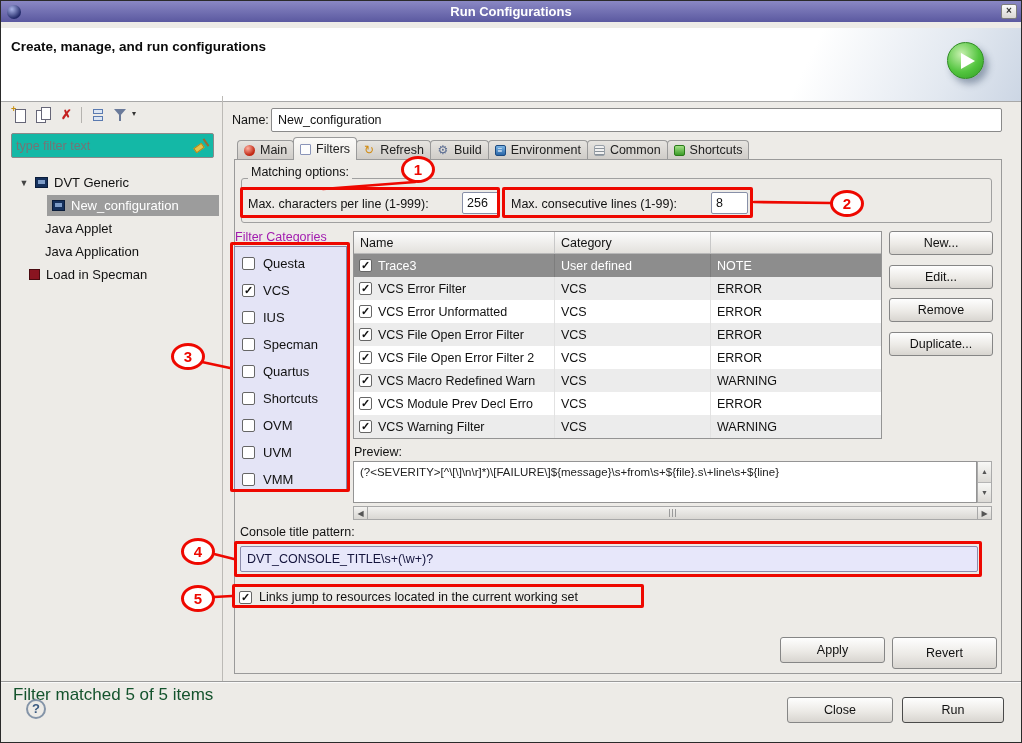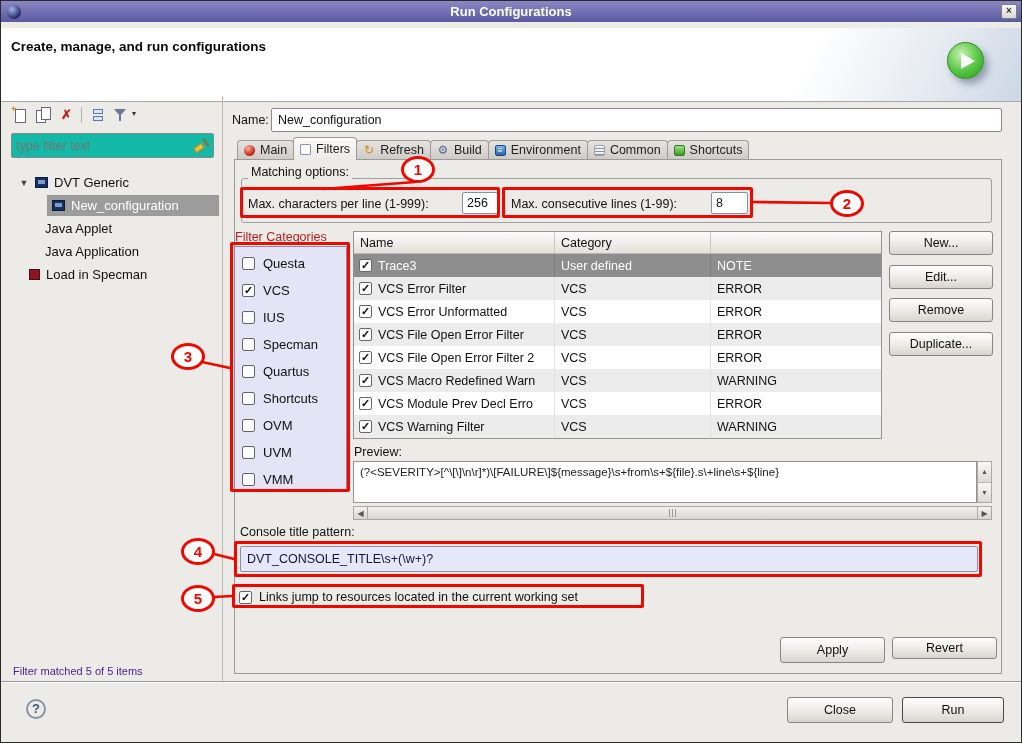--- a/index.html
+++ b/index.html
@@ -48,21 +48,21 @@
 .tree{position:absolute;left:8px;top:170px;width:210px;font-size:13px;color:#111}
 .trow{height:23px;display:flex;align-items:center;gap:6px}
 .trow .exp{font-size:9px;color:#444;width:10px;text-align:center}
 .t0{padding-left:10px}
 .t1{margin:1px 0 1px 38px;width:172px;background:#9c9c9c;color:#fff;height:21px;padding-left:5px}
 .t2,.t3{padding-left:36px}
 .t4{padding-left:20px}
 .icon-screen{width:13px;height:11px;background:#15305c;border:1px solid #0a1c3a;position:relative;flex:0 0 auto}
 .icon-screen::after{content:"";position:absolute;left:2px;top:2px;right:2px;bottom:3px;background:#7d9cc8}
 .icon-specman{width:11px;height:11px;background:#8a1420;border:1px solid #4a0a10;flex:0 0 auto}
-.sb-status{position:absolute;left:12px;top:664px;font-size:11px;color:#4c1d95}
+.sb-status{position:absolute;left:12px;top:684px;font-size:17px;color:#14532d}
 .sash{position:absolute;left:221px;top:95px;width:1px;height:585px;background:#bcbab6}
 
 
 .name-label{position:absolute;left:231px;top:112px;font-size:12.5px;color:#111}
 .name-input{position:absolute;left:270px;top:107px;width:731px;height:24px;background:#fff;border:1px solid #8a8a8a;border-radius:2px;padding:0 6px;font-size:12.5px;font-family:"Liberation Sans",sans-serif;color:#111}
 
 
 .tabs{position:absolute;left:236px;top:136px;height:23px;display:flex;align-items:flex-end;z-index:3}
 .tab{display:flex;align-items:center;gap:5px;padding:0 6px;height:19px;margin-bottom:1px;background:linear-gradient(#e6e4e0,#cfccc8);border:1px solid #9a9a9a;border-bottom:none;border-radius:4px 4px 0 0;margin-right:-1px;font-size:12.5px;color:#222;white-space:nowrap}
 .tab.selected{height:23px;margin-bottom:0;background:linear-gradient(#fbfaf8,#eceae6);position:relative;z-index:4}
@@ -80,21 +80,21 @@
 
 
 .group-frame{position:absolute;left:240px;top:177px;width:751px;height:45px;border:1px solid #a0a0a0;border-radius:3px}
 .group-legend{position:absolute;left:247px;top:164px;font-size:12.5px;color:#111;background:#edebe7;padding:0 3px;z-index:2}
 .fld-label{position:absolute;font-size:12.5px;color:#111}
 .fl1{left:247px;top:196px}.fl2{left:510px;top:196px}
 .fld-input{position:absolute;width:37px;height:22px;background:#fff;border:1px solid #8890a8;border-radius:2px;font-size:12.5px;font-family:"Liberation Sans",sans-serif;color:#111;padding:0 4px}
 .fi1{left:461px;top:191px}.fi2{left:710px;top:191px}
 
 
-.cat-label{position:absolute;left:234px;top:229px;font-size:12.5px;color:#b91c1c}
+.cat-label{position:absolute;left:234px;top:229px;font-size:12.5px;color:#a21caf}
 .cat-list{position:absolute;left:233px;top:245px;width:113px;height:246px;background:#e4e4f6;border:1px solid #8888a8;padding-top:3px;overflow:hidden}
 .cat-item{height:27px;display:flex;align-items:center;gap:8px;padding-left:7px;font-size:13px;color:#111}
 .cbx{width:13px;height:13px;background:#fff;border:1px solid #666;border-radius:2px;font-size:11px;line-height:11px;text-align:center;color:#111;font-weight:bold;flex:0 0 auto;overflow:hidden}
 
 
 .ftable{position:absolute;left:352px;top:230px;width:529px;height:208px;background:#fff;border:1px solid #949494;font-size:12.5px;color:#111;overflow:hidden}
 .ft-header{display:flex;height:22px;background:linear-gradient(#fcfcfc,#e3e1dd);border-bottom:1px solid #b8b8b8}
 .ft-h{padding:4px 0 0 6px;border-right:1px solid #c8c8c8;overflow:hidden;white-space:nowrap}
 .w1{width:201px}.w2{width:156px}.w3{flex:1;border-right:none}
 .ft-row{display:flex;height:23px;align-items:center}
@@ -106,21 +106,21 @@
 .cc2{width:156px;padding-left:6px}
 .cc3{flex:1;padding-left:6px;border-right:none!important}
 
 
 .btn{position:absolute;background:linear-gradient(#fefefe,#eceae6 55%,#d8d5d0);border:1px solid #868686;border-radius:3px;font-size:12.5px;color:#111;display:flex;align-items:center;justify-content:center;cursor:default}
 .b-new{left:888px;top:230px;width:104px;height:24px}
 .b-edit{left:888px;top:264px;width:104px;height:24px}
 .b-remove{left:888px;top:297px;width:104px;height:24px}
 .b-dup{left:888px;top:331px;width:104px;height:24px}
 .b-apply{left:779px;top:636px;width:105px;height:26px}
-.b-revert{left:891px;top:636px;width:105px;height:22px}
+.b-revert{left:891px;top:636px;width:105px;height:32px}
 .b-close{left:786px;top:696px;width:106px;height:26px}
 .b-run{left:901px;top:696px;width:102px;height:26px;border-color:#4a4a4a}
 
 
 .preview-label{position:absolute;left:353px;top:444px;font-size:12.5px;color:#111}
 .preview-box{position:absolute;left:352px;top:460px;width:624px;height:42px;background:#fff;border:1px solid #949494;padding:4px 6px;font-size:11.5px;color:#222;white-space:nowrap;overflow:hidden}
 .pv-scroll{position:absolute;left:976px;top:460px;width:15px;height:42px;display:flex;flex-direction:column;border:1px solid #aaa;background:#e8e6e2}
 .pv-btn{flex:1;font-size:7px;color:#555;background:linear-gradient(#f8f8f6,#dcdad6);border-bottom:1px solid #b5b5b5;display:flex;align-items:center;justify-content:center}
 .pv-btn:last-child{border-bottom:none}
 

